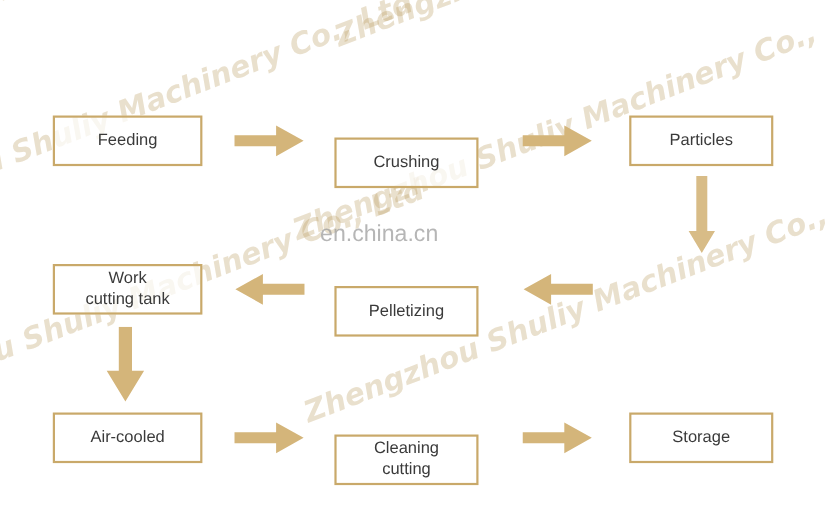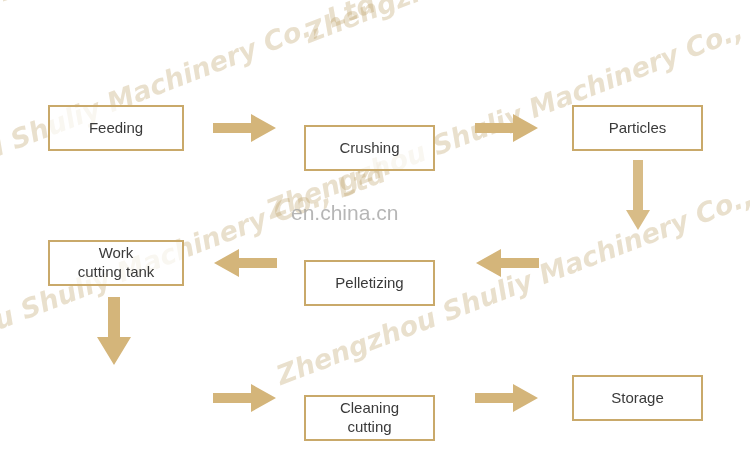--- a/index.html
+++ b/index.html
@@ -218,20 +218,23 @@
     </svg>
   </div>
 
 
   <div class="arrow ar-v2">
     <svg width="38" height="70" viewBox="0 0 38 70">
       <path d="M13 0 L25 0 L25 40 L36 40 L19 68 L2 40 L13 40 Z" fill="#d4b57a"></path>
     </svg>
   </div>
 
+  <div class="pbox col-a row-3">
+    <span>Air-cooled</span>
+  </div>
 
   <div class="arrow ar-h5">
     <svg width="64" height="32" viewBox="0 0 64 32">
       <path d="M0 11 L38 11 L38 2 L63 16 L38 30 L38 21 L0 21 Z" fill="#d4b57a"></path>
     </svg>
   </div>
 
   <div class="pbox col-b row-3">
     <span><span>Cleaning</span><br><span>cutting</span></span>
   </div>

